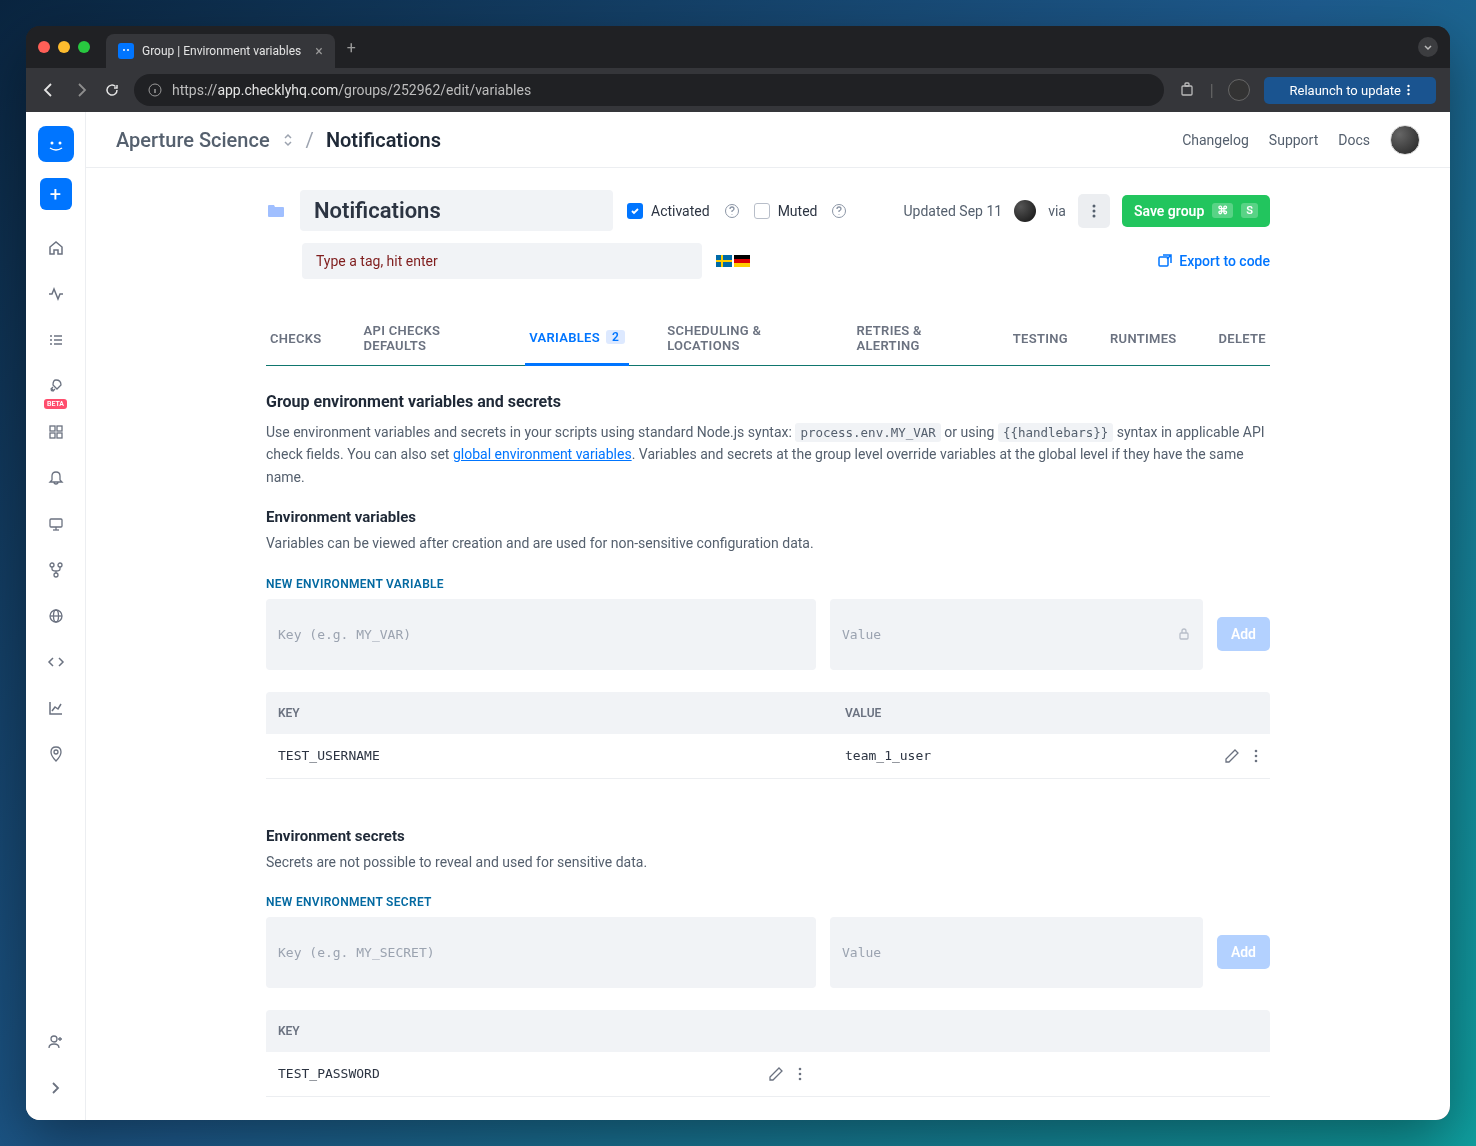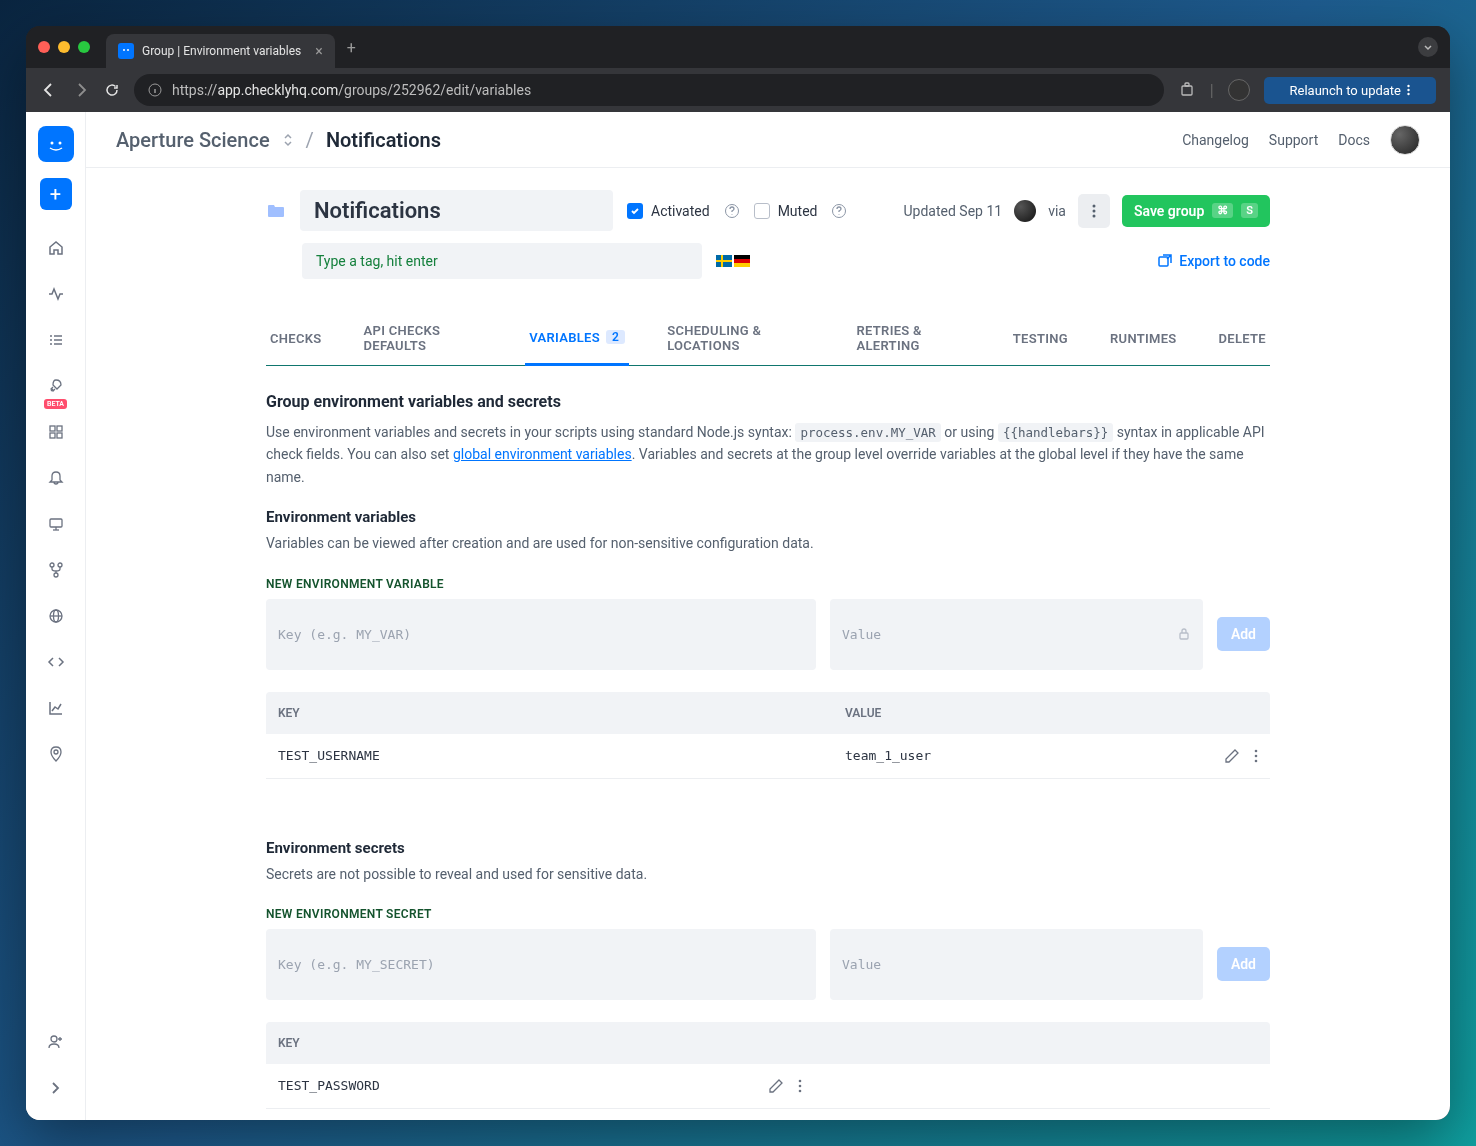--- a/index.html
+++ b/index.html
@@ -231,21 +231,21 @@
   gap: 8px;
 }
 .kbd { background: rgba(255,255,255,0.25); padding: 1px 5px; border-radius: 3px; font-size: 11px; }
 
 .sub-header { display: flex; align-items: center; gap: 14px; margin-top: 12px; margin-left: 36px; }
 .tag-input {
   background: #f1f3f6;
   border-radius: 4px;
   padding: 10px 14px;
   font-size: 14px;
-  color: #15803d;
+  color: #7f1d1d;
   width: 400px;
 }
 .flags { display: flex; gap: 2px; }
 .flag { width: 16px; height: 12px; }
 .flag-se { background: linear-gradient(to right, #006aa7 30%, #fecc00 30%, #fecc00 45%, #006aa7 45%); position: relative; }
 .flag-se::after { content:''; position:absolute; top:40%; left:0; right:0; height:20%; background:#fecc00; }
 .flag-de { background: linear-gradient(to bottom, #000 33%, #dd0000 33%, #dd0000 66%, #ffce00 66%); }
 .export-link {
   margin-left: auto;
   color: #0075ff;
@@ -280,21 +280,21 @@
   font-family: "SF Mono", Menlo, monospace;
   font-size: 12.5px;
   padding: 2px 5px;
   border-radius: 3px;
 }
 .link { color: #0075ff; text-decoration: underline; }
 
 .field-label {
   font-size: 12px;
   font-weight: 600;
-  color: #14532d;
+  color: #0369a1;
   letter-spacing: 0.3px;
   margin-top: 22px;
   margin-bottom: 8px;
 }
 .input-row { display: flex; gap: 14px; align-items: center; }
 .text-input {
   background: #f1f3f6;
   border-radius: 4px;
   padding: 28px 12px;
   font-family: "SF Mono", Menlo, monospace;
@@ -640,21 +640,21 @@
                   </svg>
                 <svg width="4" height="16" viewBox="0 0 4 16">
                     <circle cx="2" cy="3" r="1.3" fill="currentColor"></circle>
                     <circle cx="2" cy="8" r="1.3" fill="currentColor"></circle>
                     <circle cx="2" cy="13" r="1.3" fill="currentColor"></circle>
                   </svg>
               </div>
             </div>
           </div>
 
-          <h3 style="margin-top:60px">Environment secrets</h3>
+          <h3 style="margin-top:48px">Environment secrets</h3>
           <p>Secrets are not possible to reveal and used for sensitive data.</p>
           <div class="field-label">NEW ENVIRONMENT SECRET</div>
           <div class="input-row">
             <div class="text-input" style="flex:0 0 550px">Key (e.g. MY_SECRET)</div>
             <div class="text-input">Value</div>
             <div class="add-disabled">Add</div>
           </div>
 
           <div class="var-table">
             <div class="var-head">

